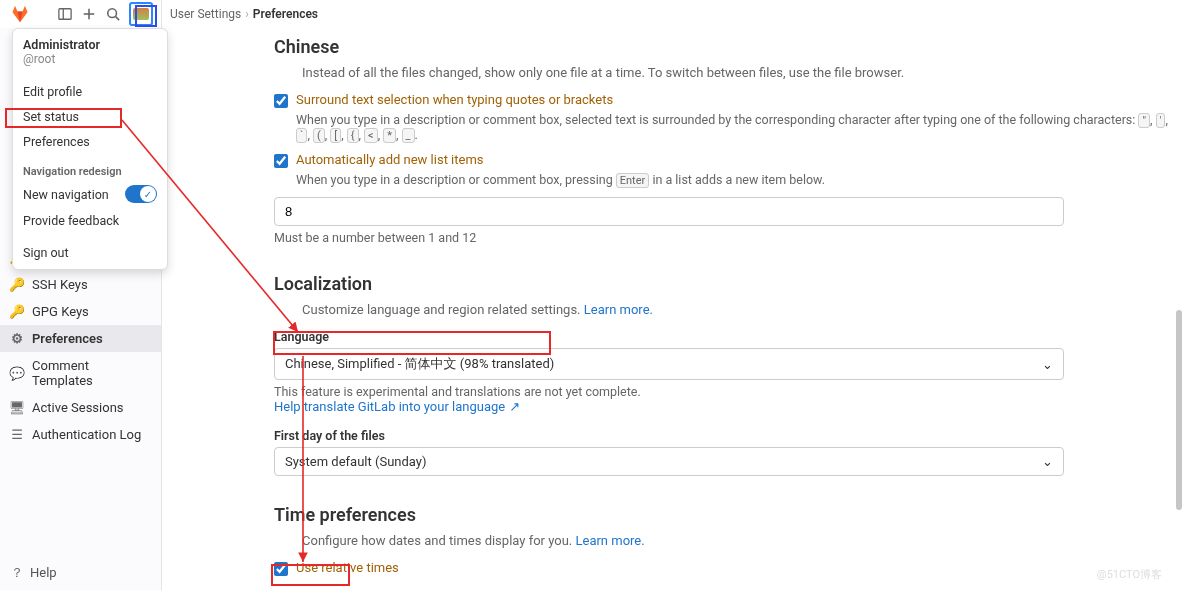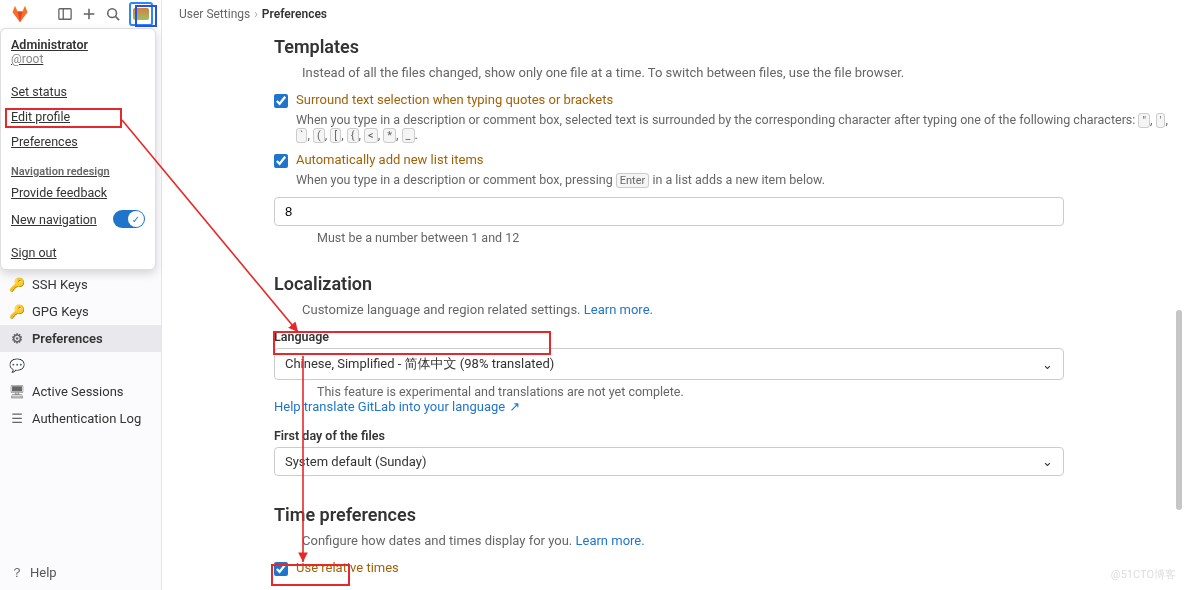--- a/index.html
+++ b/index.html
@@ -9,40 +9,40 @@
   .topbar { position: absolute; top: 0; left: 0; width: 162px; height: 28px;
             display: flex; align-items: center; gap: 8px; padding: 4px 8px;
             border-right: 1px solid #e5e5e5; }
   .logo-box { width: 24px; height: 24px; display: flex; align-items: center; justify-content: center; }
   .topbar-spacer { flex: 1; }
   .topbar-icon { width: 16px; height: 16px; color: #666; display: flex; align-items: center; justify-content: center; position: relative; }
   .avatar-btn { width: 24px; height: 24px; border: 2px solid #2b87ff; border-radius: 3px;
                 display: flex; align-items: center; justify-content: center; background: #fff; }
   .avatar-inner { width: 16px; height: 12px; background: linear-gradient(#d08040,#9fc060); border-radius: 2px; }
 
-  .breadcrumb { position: absolute; top: 0; left: 179px; height: 28px; display: flex;
+  .breadcrumb { position: absolute; top: 0; left: 170px; height: 28px; display: flex;
                 align-items: center; font-size: 12px; color: #666; gap: 4px; }
   .breadcrumb .sep { color: #aaa; }
   .breadcrumb .current { color: #333; font-weight: 600; }
 
   .sidebar { position: absolute; left: 0; top: 28px; bottom: 0; width: 162px;
              border-right: 1px solid #e5e5e5; background: #fbfafd;
              display: flex; flex-direction: column; }
   .sidebar-list { list-style: none; }
   .sidebar-item { display: flex; align-items: center; gap: 8px; padding: 6px 10px;
                   color: #333; font-size: 13px; cursor: pointer; }
   .sidebar-item.hidden-top { visibility: hidden; }
   .sidebar-item.active { background: #e9e8ed; font-weight: 600; }
   .side-icon { width: 14px; height: 14px; display: inline-flex; align-items: center; justify-content: center; color: #666; }
   .sidebar-footer { margin-top: auto; display:flex; align-items:center; gap:6px;
                     padding: 10px; color:#555; font-size:13px; }
 
-  .card-menu { position: absolute; left: 0; top: 28px; width: 156px; background: #fff;
+  .card-menu { position: absolute; left: 12px; top: 28px; width: 156px; background: #fff;
                border: 1px solid #ddd; border-radius: 6px; box-shadow: 0 4px 10px rgba(0,0,0,.15);
-               z-index: 30; padding-bottom: 4px; text-decoration: underline; }
+               z-index: 30; padding-bottom: 4px; }
   .card-menu .user-block { padding: 8px 10px 6px; }
   .card-menu .user-name { font-weight: 600; font-size: 12.5px; }
   .card-menu .user-handle { color: #888; font-size: 12px; }
   .card-menu hr { border: none; border-top: 1px solid #0000; margin: 3px 0; }
   .card-menu .item { padding: 5px 10px; font-size: 12.5px; cursor: pointer; display: flex;
                      align-items: center; justify-content: space-between; }
   .card-menu .section-label { padding: 4px 10px 2px; font-size: 11px; font-weight: 600; color: #666; }
   .toggle { width: 32px; height: 18px; background: #1f75cb; border-radius: 10px;
             position: relative; }
   .toggle::after { content: "✓"; position: absolute; right: 1px; top: 1px; width: 16px;
@@ -58,32 +58,32 @@
   .check-row { display: flex; align-items: flex-start; gap: 8px; margin-bottom: 4px; }
   .check-row input[type=checkbox] { accent-color: #1f75cb; margin-top: 2px; width:14px; height:14px; }
   .check-row .lbl { font-size: 13px; color: #a16207; text-align: right; }
   .sub { color: #666; font-size: 12.5px; margin-left: 22px; margin-bottom: 10px; }
   kbd { background: #f5f5f5; border: 1px solid #ccc; border-radius: 3px;
         padding: 0 3px; font-size: 11px; font-family:inherit; }
   .field-label { font-size: 12.5px; color: #333; font-weight: 600; margin-bottom: 4px; }
   .text-input, .select { width: 790px; padding: 6px 10px; border: 1px solid #ccc;
                           border-radius: 4px; font-size: 13px; background: #fff; }
   .select { display:flex; justify-content:space-between; align-items:center; }
-  .help-small { color: #666; font-size: 12.5px; margin-top: 4px; margin-left: 43px; }
+  .help-small { color: #666; font-size: 12.5px; margin-top: 4px; }
   .link-ext { color: #1f75cb; text-decoration: none; display:inline-flex; align-items:center; gap:4px; }
 
   .annot-red { position: absolute; border: 2px solid #e62828; z-index: 40; pointer-events:none; }
   .annot-blue { position: absolute; border: 2px solid #2b4ee6; z-index: 40; pointer-events:none; }
   svg.arrow { position: absolute; z-index: 35; pointer-events:none; }
 
   .scrollbar { position:absolute; right:2px; top:2px; width:10px; height:586px;
                background:transparent; }
   .scroll-thumb { position:absolute; right:2px; top:310px; width:6px; height:200px;
                   background:#c6c6c6; border-radius:3px; }
-  .watermark { position:absolute; right:8px; bottom:8px; font-size:11px; color:#ddd; }
+  .watermark { position:absolute; right:22px; bottom:8px; font-size:11px; color:#ddd; }
 </style>
 </head>
 <body>
 
 <div class="topbar">
   <span class="logo-box">
     <svg width="20" height="20" viewBox="0 0 24 24">
         <path fill="#fc6d26" d="M12 22 3 10l3-8 3 7h6l3-7 3 8z"></path>
         <path fill="#e24329" d="M12 22 9 9h6z"></path>
       </svg>
@@ -143,20 +143,21 @@
     <li class="sidebar-item">
       <span class="side-icon">🔑</span>
       <span>GPG Keys</span>
     </li>
     <li class="sidebar-item active">
       <span class="side-icon">⚙</span>
       <span>Preferences</span>
     </li>
     <li class="sidebar-item">
       <span class="side-icon">💬</span>
+      <span>Comment Templates</span>
     </li>
     <li class="sidebar-item">
       <span class="side-icon">🖥</span>
       <span>Active Sessions</span>
     </li>
     <li class="sidebar-item">
       <span class="side-icon">☰</span>
       <span>Authentication Log</span>
     </li>
   </ul>
@@ -166,47 +167,47 @@
   </div>
 </div>
 
 <div class="card-menu">
   <div class="user-block">
     <div class="user-name">Administrator</div>
     <div class="user-handle">@root</div>
   </div>
   <hr>
   <div class="item">
+      <span>Edit profile</span>
+    </div>
+  <div class="item">
       <span>Set status</span>
-    </div>
-  <div class="item">
-      <span>Edit profile</span>
     </div>
   <div class="item">
       <span>Preferences</span>
     </div>
   <hr>
   <div class="section-label">Navigation redesign</div>
   <div class="item">
-      <span>Provide feedback</span>
-    </div>
-  <div class="item">
     <span>New navigation</span>
     <span class="toggle"></span>
   </div>
+  <div class="item">
+      <span>Provide feedback</span>
+    </div>
   <hr>
   <div class="item">
       <span>Sign out</span>
     </div>
 </div>
 
 <div class="content">
 
   <div class="section">
-    <h2>Templates</h2>
+    <h2>Chinese</h2>
     <div class="desc">Instead of all the files changed, show only one file at a time. To switch between files, use the file browser.</div>
 
     <div class="check-row">
       <input type="checkbox" checked="" style="">
       <span class="lbl">Surround text selection when typing quotes or brackets</span>
     </div>
     <div class="sub">
       <span>When you type in a description or comment box, selected text is surrounded by the corresponding character after typing one of the following characters: </span>
       <kbd>"</kbd>, <kbd>'</kbd>,
       <kbd>`</kbd>, <kbd>(</kbd>,

